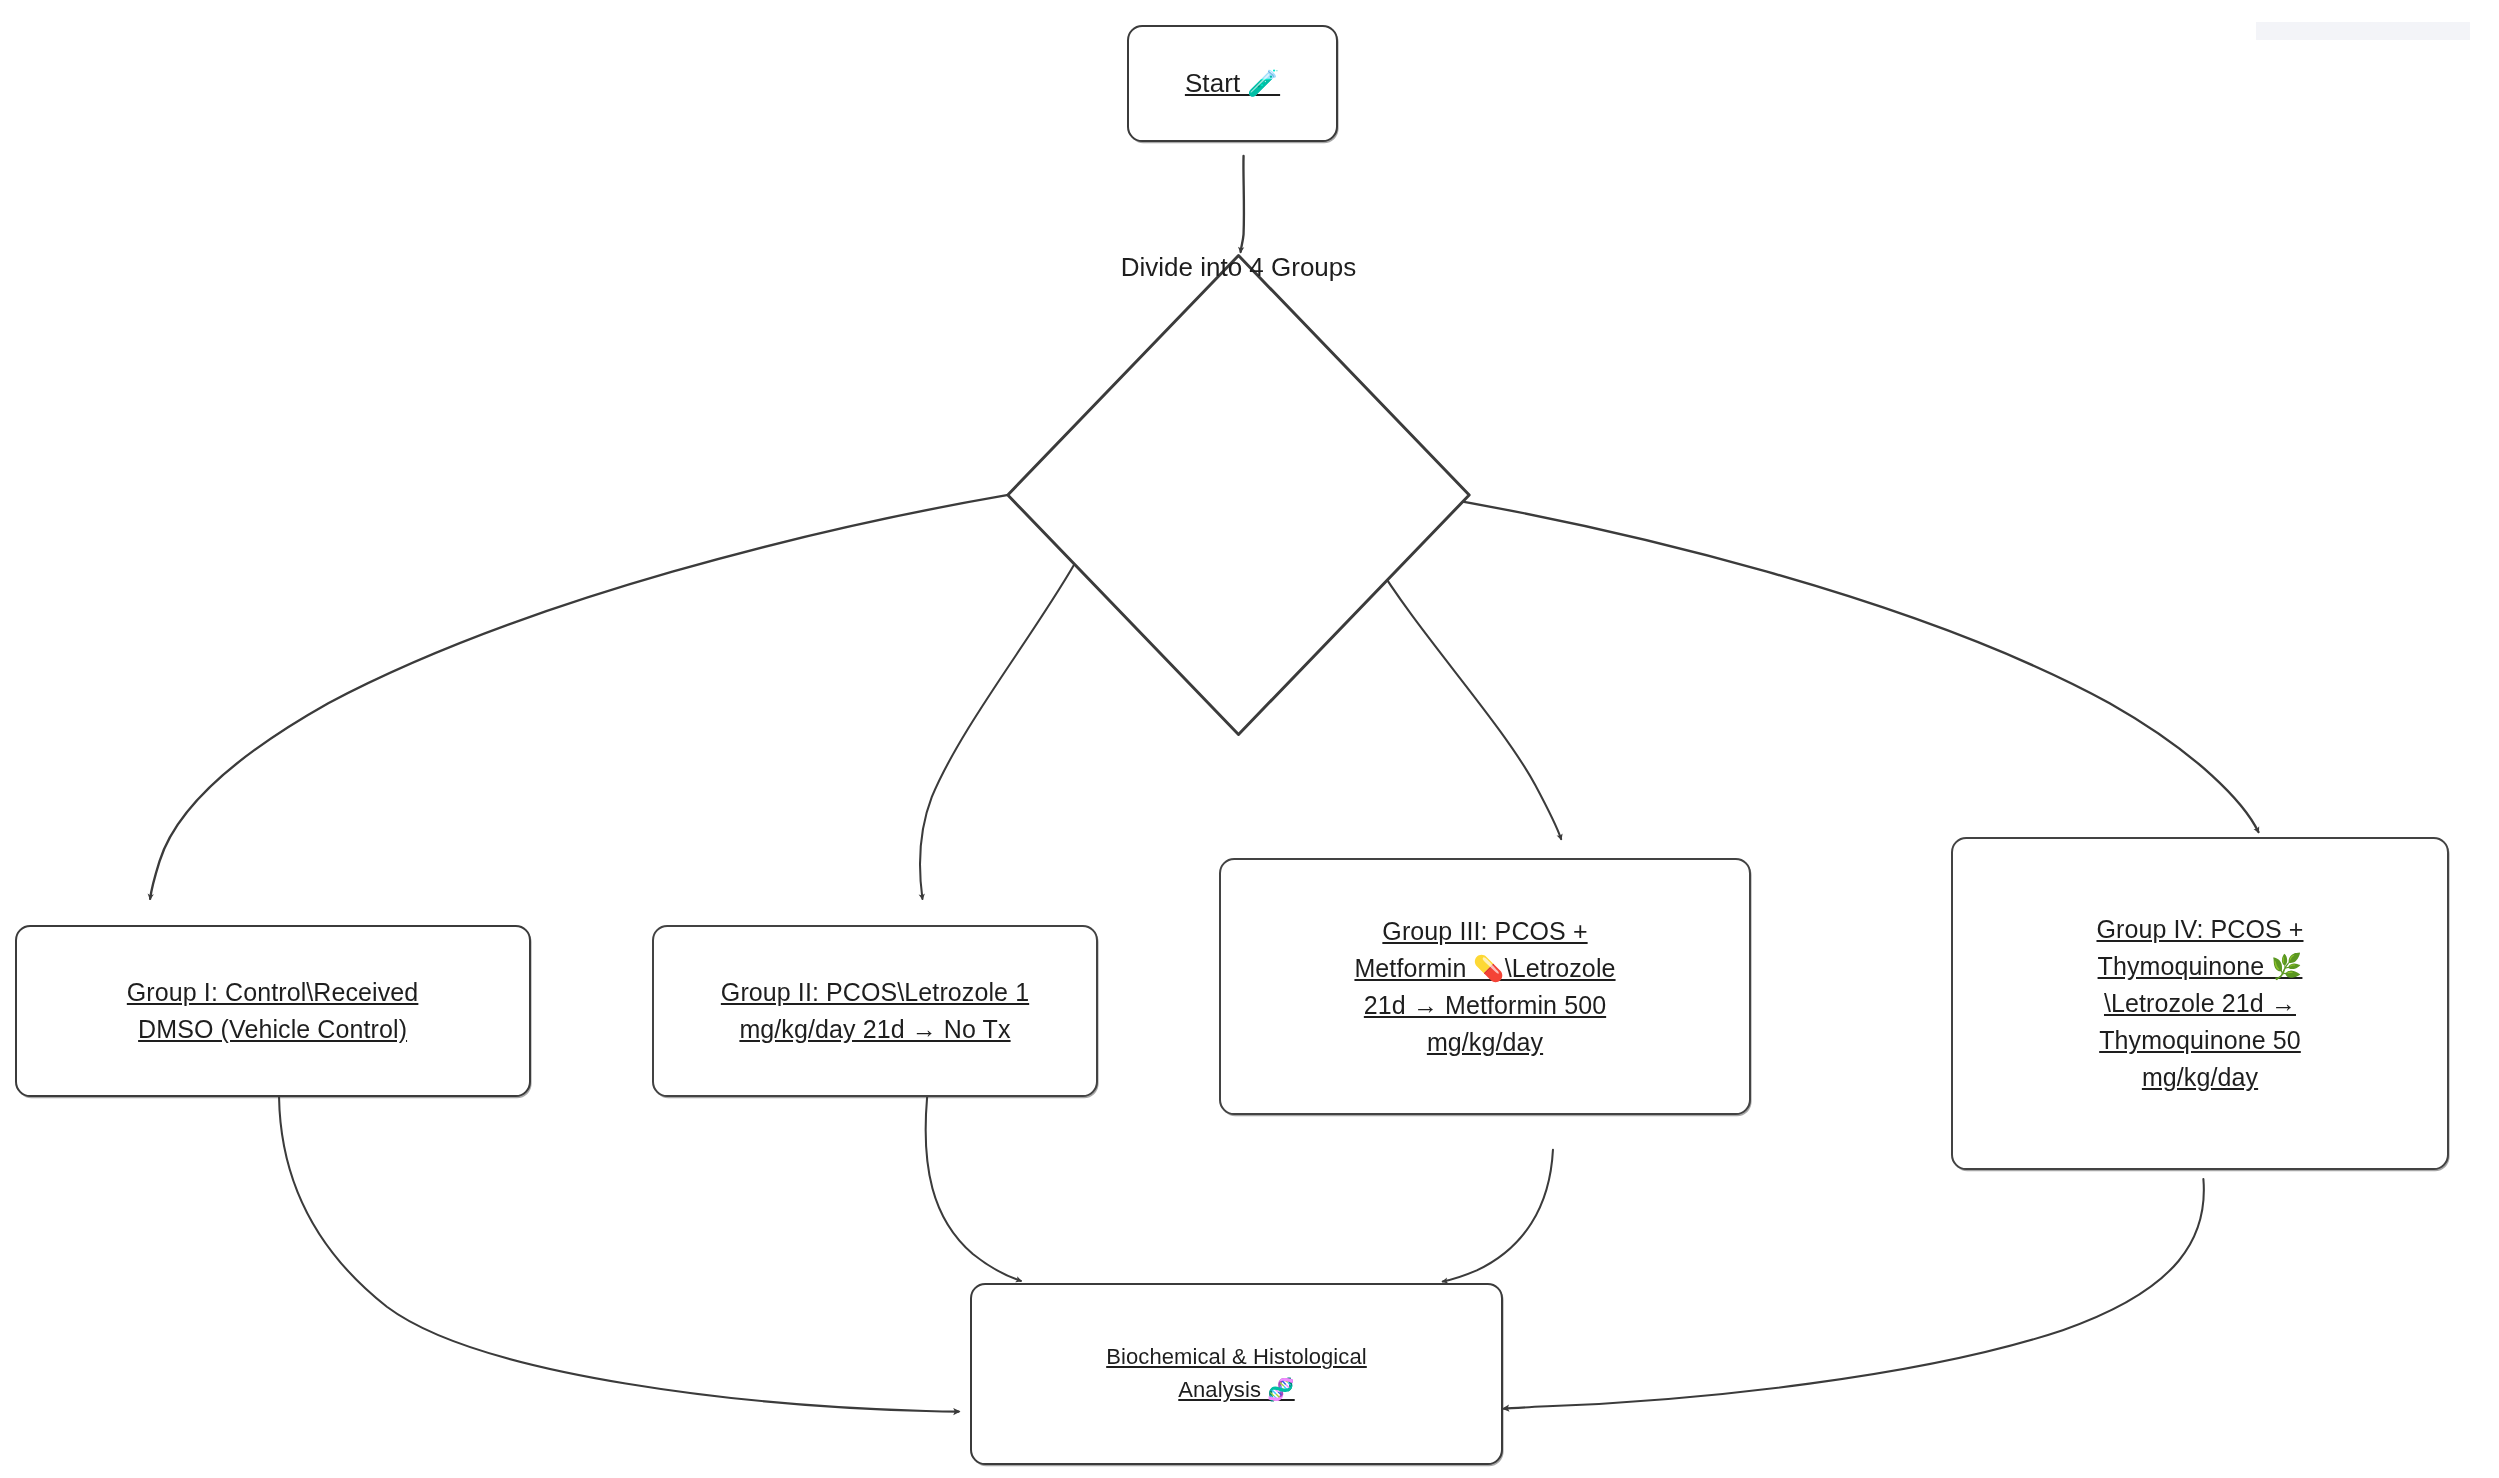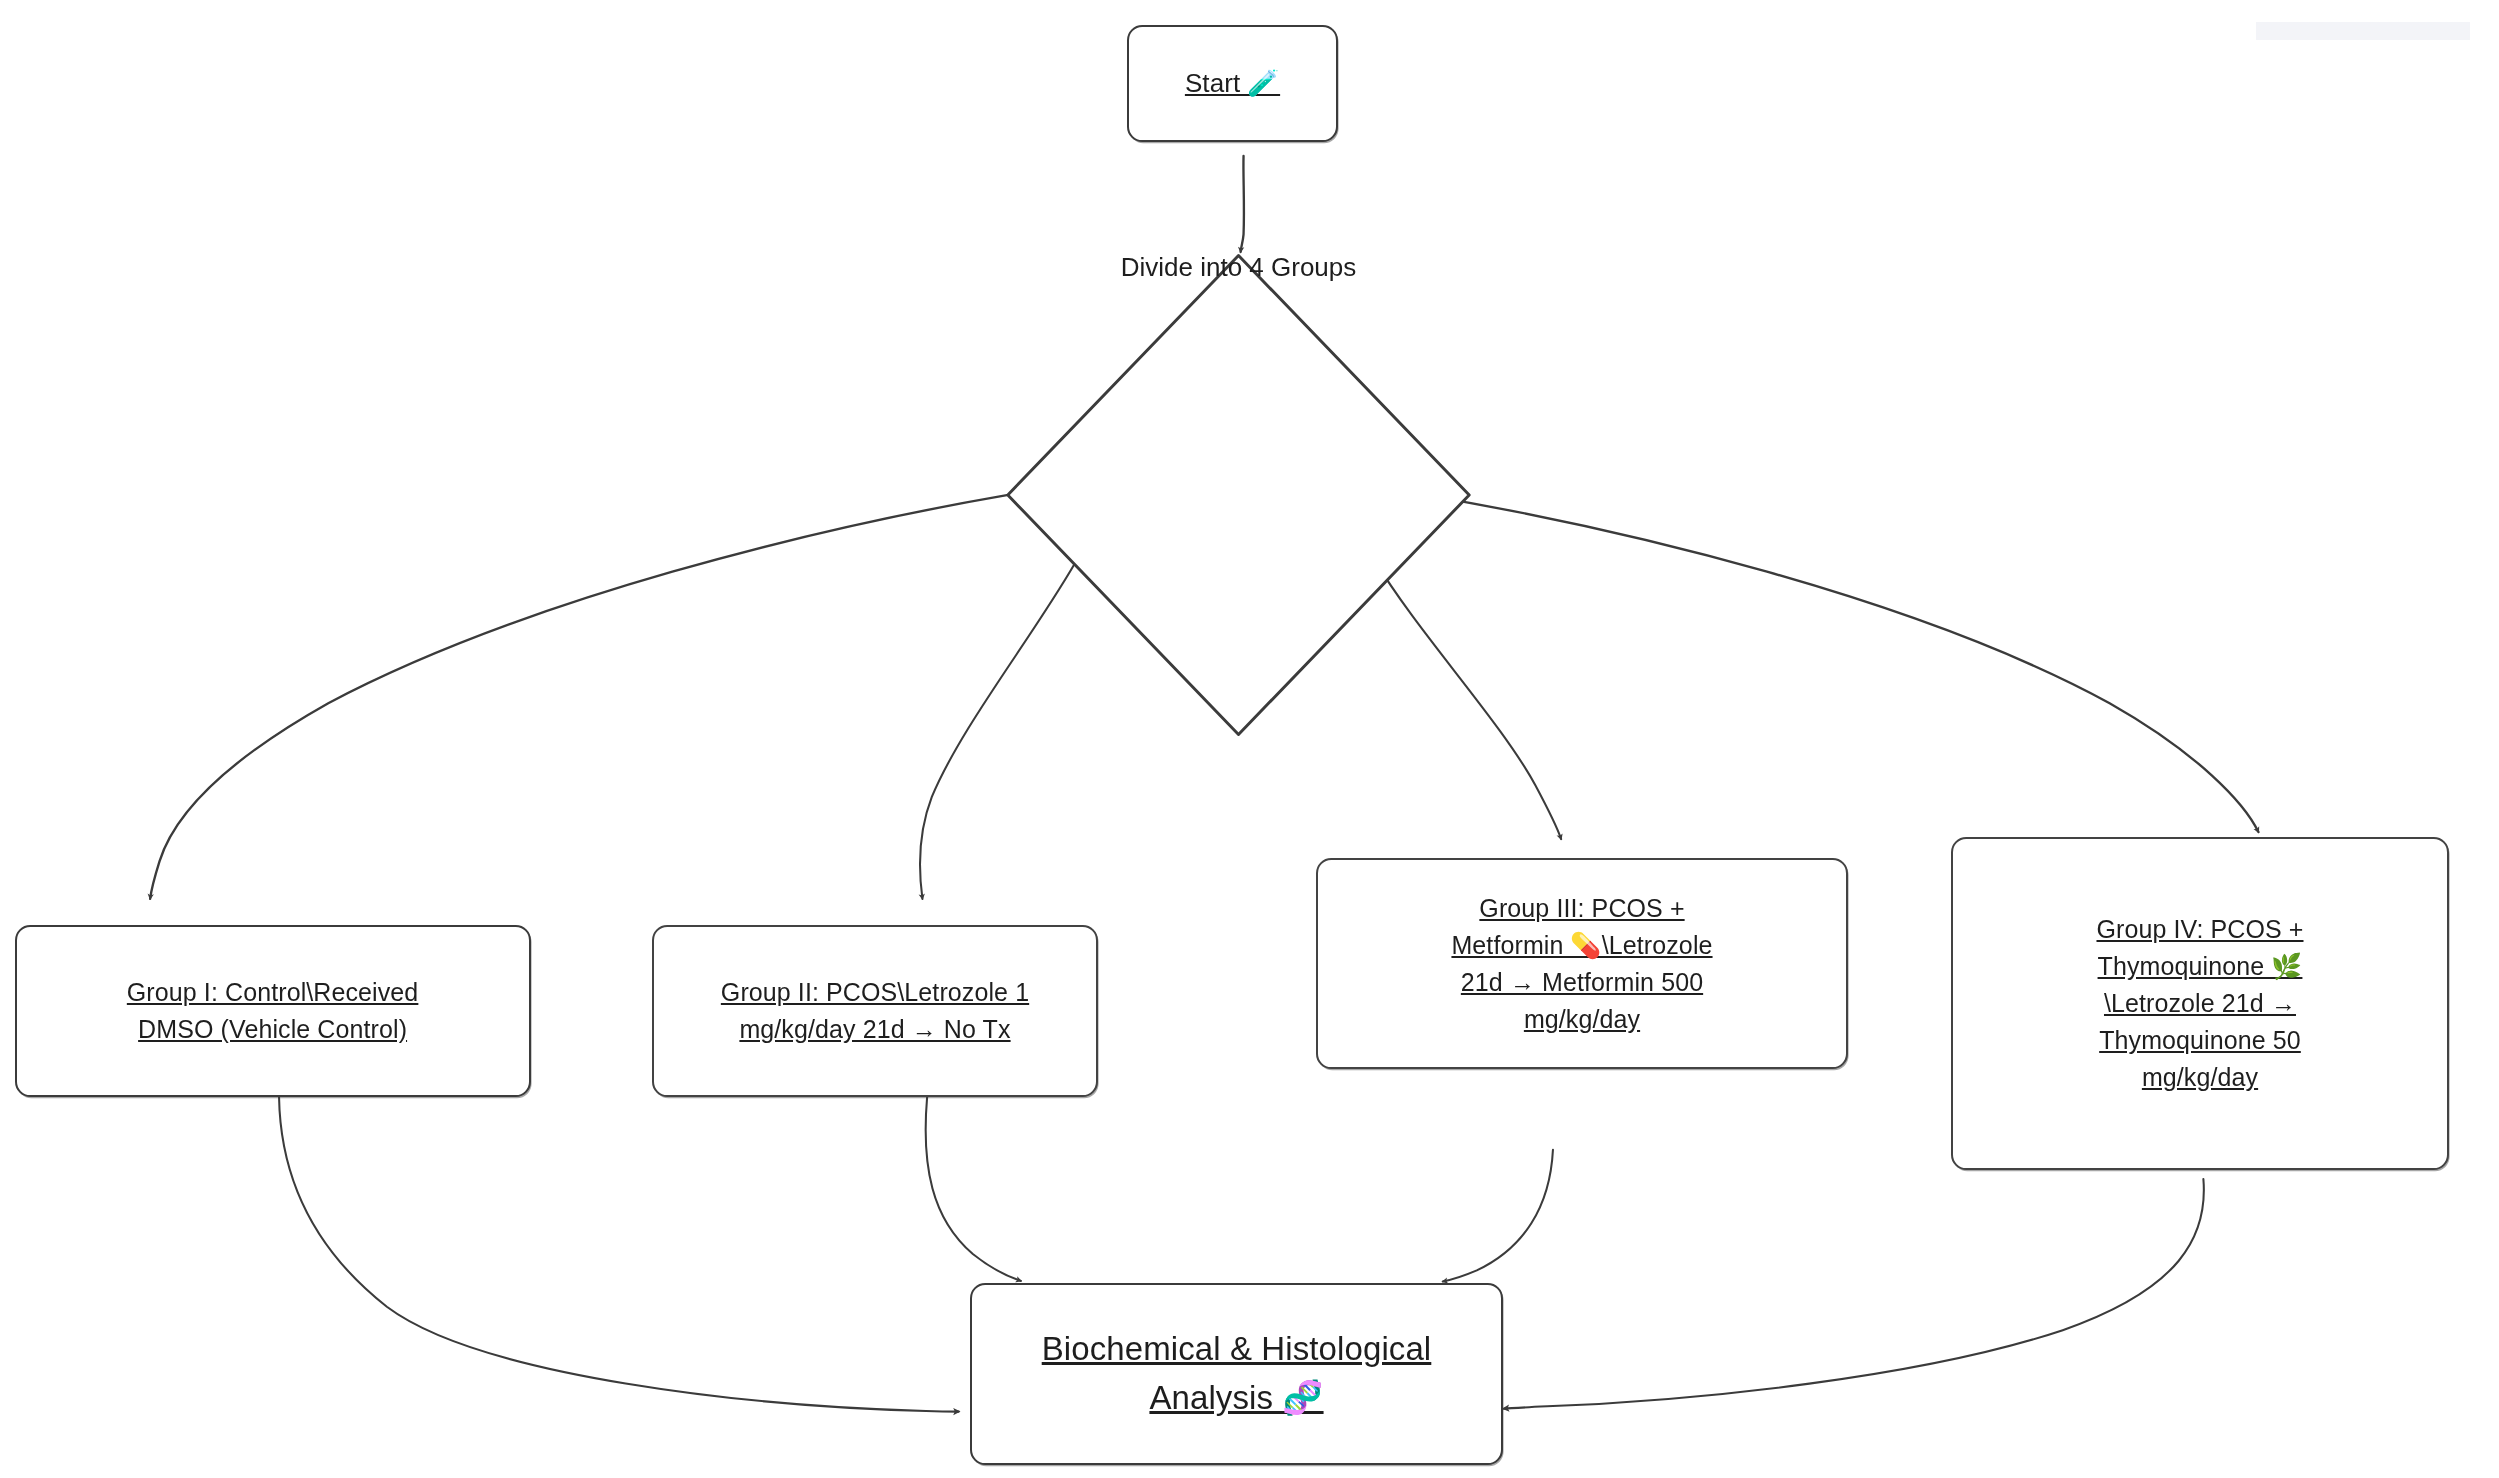--- a/index.html
+++ b/index.html
@@ -69,21 +69,21 @@
     height: 100%;
     display: flex;
     align-items: flex-start;
     justify-content: center;
     color: #1e1e1e;
     text-align: center;
   }
   .fs-start   { font-size: 26px; }
   .fs-diamond { font-size: 26px; }
   .fs-group   { font-size: 25px; }
-  .fs-end     { font-size: 33px; justify-content: center; }
+  .fs-end     { font-size: 22px; justify-content: center; }
 
   
   #artifact-bar {
     position: absolute;
     left: 2256px;
     top: 22px;
     width: 214px;
     height: 17.6px;
     background: #f3f4f8;
   }
@@ -143,21 +143,21 @@
   <div class="node rect-node fs-group" style="left:14.6px; top:925px; width:516px; height:172px;">
     <span class="label">Group I: Control\Received
 DMSO (Vehicle Control)</span>
   </div>
 
   <div class="node rect-node soft fs-group" style="left:652px; top:925px; width:446px; height:172px;">
     <span class="label">Group II: PCOS\Letrozole 1
 mg/kg/day 21d → No Tx</span>
   </div>
 
-  <div class="node rect-node soft fs-group" style="left:1316px; top:858px; width:532px; height:211px;">
+  <div class="node rect-node soft fs-group" style="left:1219px; top:858px; width:532px; height:257px;">
     <span class="label">Group III: PCOS +
 Metformin 💊\Letrozole
 21d → Metformin 500
 mg/kg/day</span>
   </div>
 
   <div class="node rect-node soft fs-group" style="left:1937px; top:837px; width:498px; height:333px;margin-left:14px;">
     <span class="label">Group IV: PCOS +
 Thymoquinone 🌿
 \Letrozole 21d →

